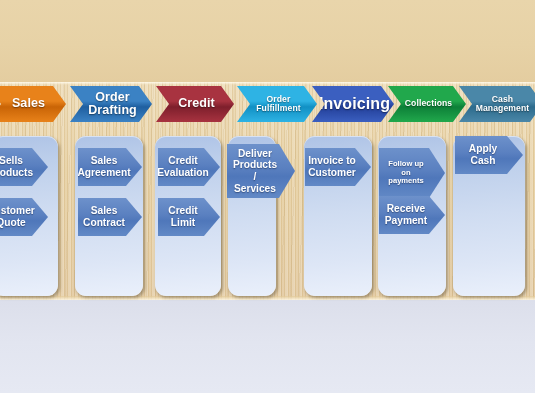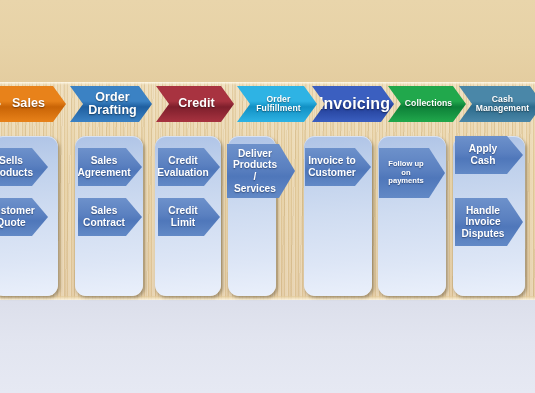--- a/index.html
+++ b/index.html
@@ -158,23 +158,23 @@
       </div>
       <div class="col" style="left: 304px; width: 68px; height: 160px;">
         <div class="task t-normal" style="left: 1px; top: 12px; width: 66px; height: 38px;">
           <div class="tlbl">Invoice to<br>Customer</div>
         </div>
       </div>
       <div class="col" style="left: 378px; width: 68px; height: 160px;">
         <div class="task t-small" style="left: 1px; top: 12px; width: 66px; height: 50px; justify-content: flex-end;">
           <div class="tlbl">Follow up on<br>payments</div>
         </div>
+        <div class="task t-normal" style="left: 1px; top: 60px; width: 66px; height: 38px;">
+          <div class="tlbl">Receive<br>Payment</div>
+        </div>
       </div>
       <div class="col" style="left: 453px; width: 72px; height: 160px;">
         <div class="task t-normal" style="left: 2px; top: 0; width: 68px; height: 38px;">
           <div class="tlbl">Apply<br>Cash</div>
-        </div>
-        <div class="task t-normal" style="left: 2px; top: 62px; width: 68px; height: 48px;">
-          <div class="tlbl">Handle<br>Invoice<br>Disputes</div>
         </div>
       </div>
     </div>
 </div>
 
 </body></html>

